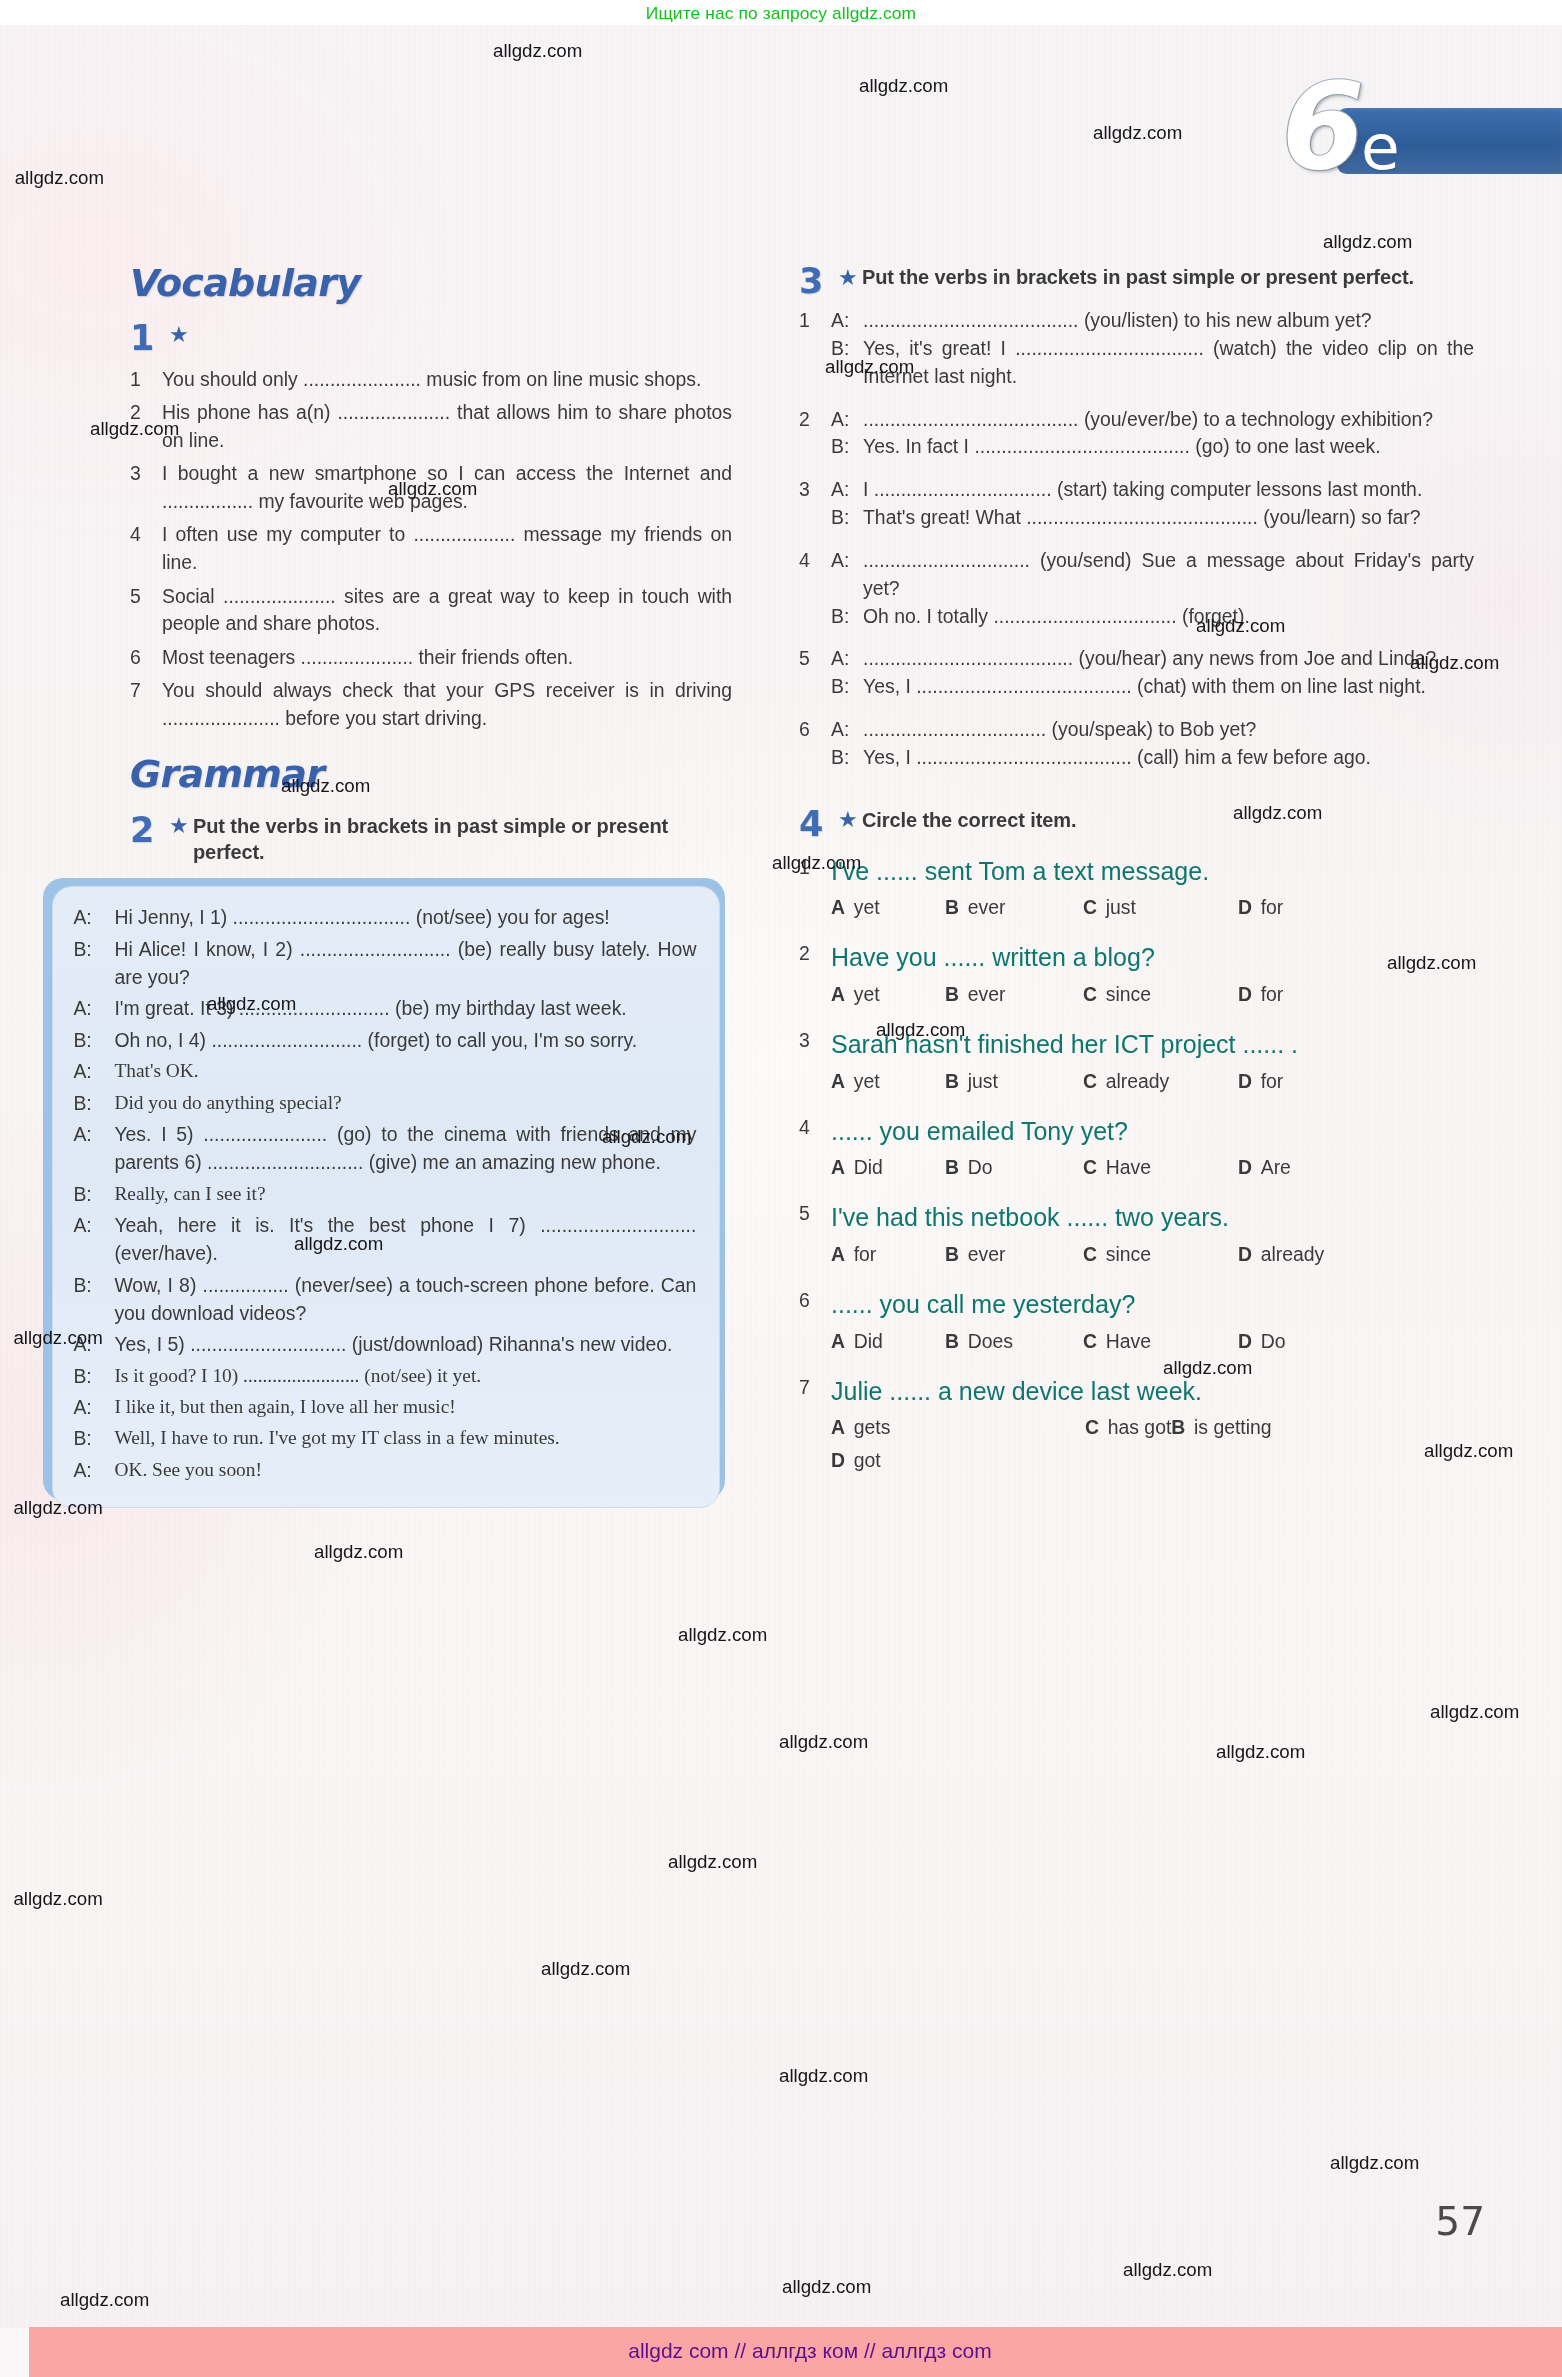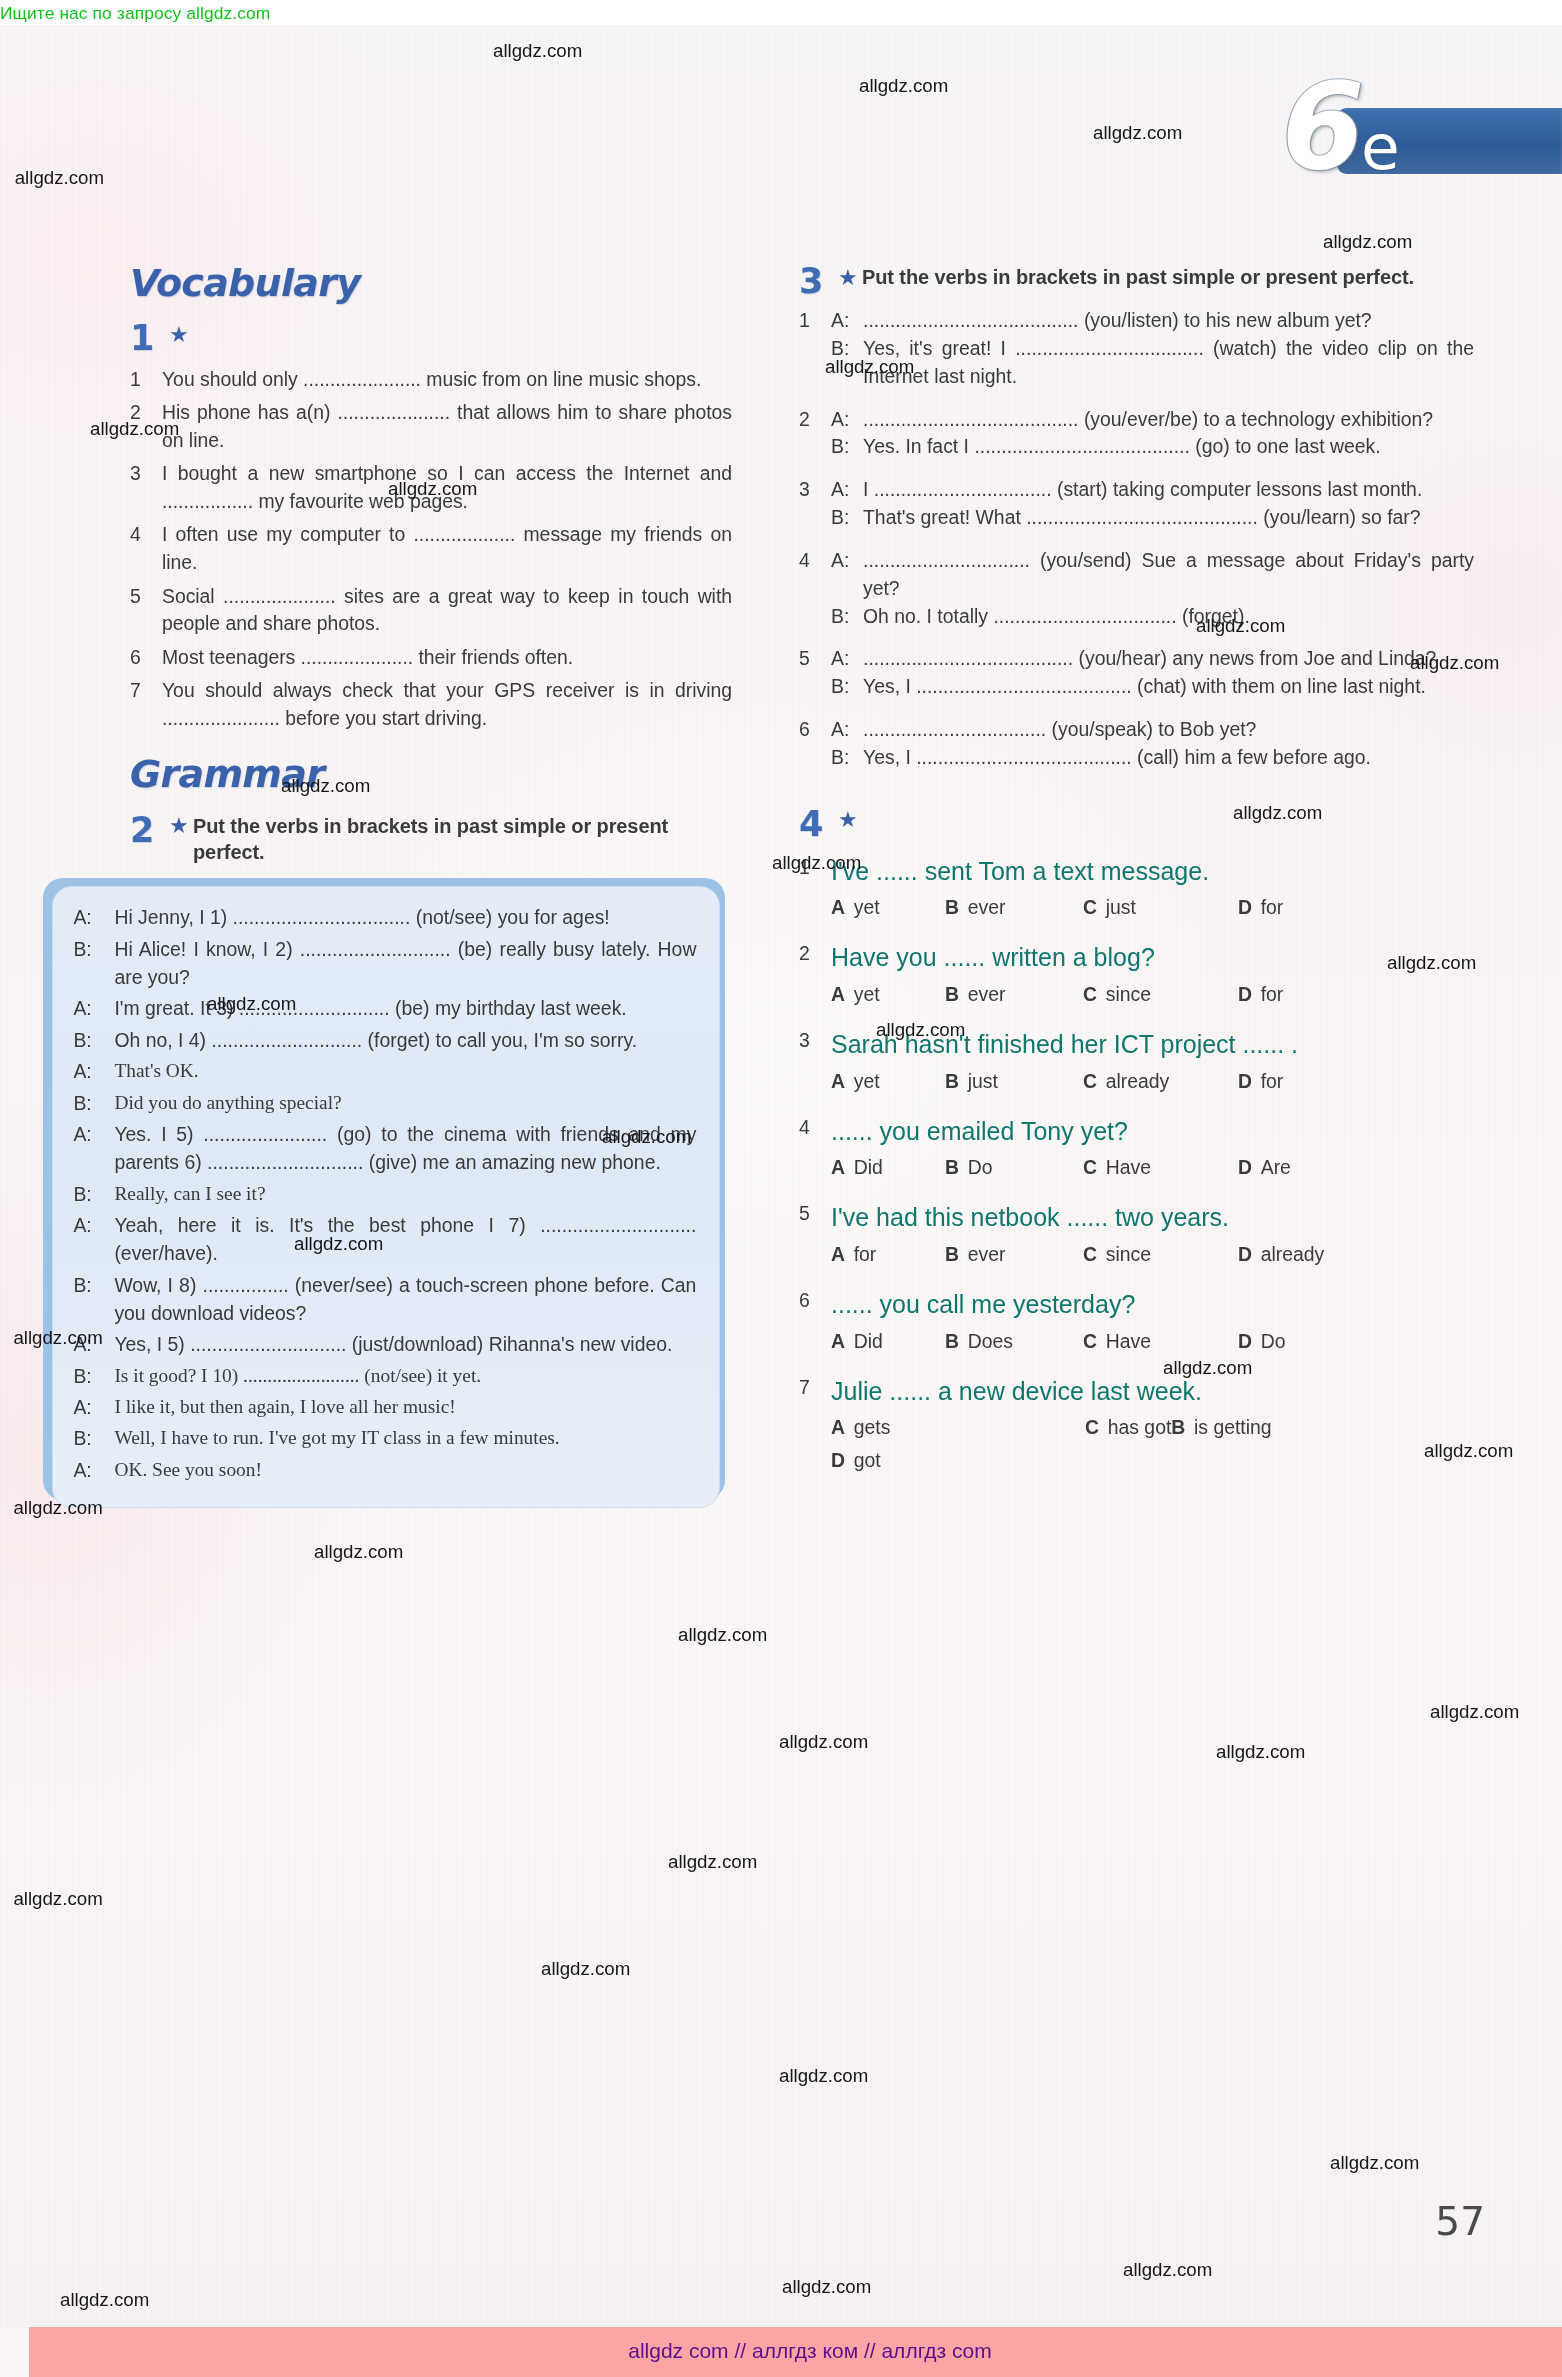--- a/index.html
+++ b/index.html
@@ -43,20 +43,21 @@
     position: absolute;
     left: 0; top: 0;
     width: 1562px; height: 25px;
     background: #ffffff;
     z-index: 40;
   }
   #topbar-text {
     position: absolute;
     left: 0; top: 2.7px;
     width: 1562px;
+    text-align: center;
     color: #11c21b;
     font-size: 17.4px;
     font-family: "Liberation Sans", sans-serif;
     letter-spacing: 0.1px;
     white-space: nowrap;
   }
 
   
   #botbar {
     position: absolute;
@@ -560,20 +561,21 @@
           <div class="ab-num">&nbsp;</div>
           <div class="ab-spk">B:</div>
           <div class="ab-txt">Yes, I ........................................ (call) him a few before ago.</div>
         </div>
       </li>
     </ol>
 
   <div class="ex-head" style="margin-top:35px">
     <div class="ex-num">4</div>
     <div class="ex-star">★</div>
+    <div class="ex-instr">Circle the correct item.</div>
   </div>
   <ol class="mclist" id="ex4-list">
       <li>
         <div class="mc-stem">
           <div class="mc-num">1</div>
           <div class="mc-q">I've ...... sent Tom a text message.</div>
         </div>
         <div class="mc-opts">
           <div class="mc-opt o1"><span class="lbl">A</span><span>yet</span></div>
           <div class="mc-opt o2"><span class="lbl">B</span><span>ever</span></div>

